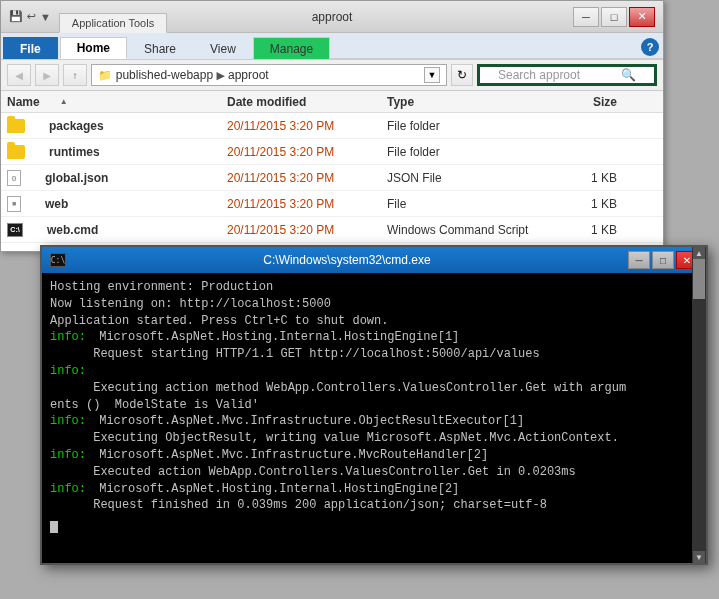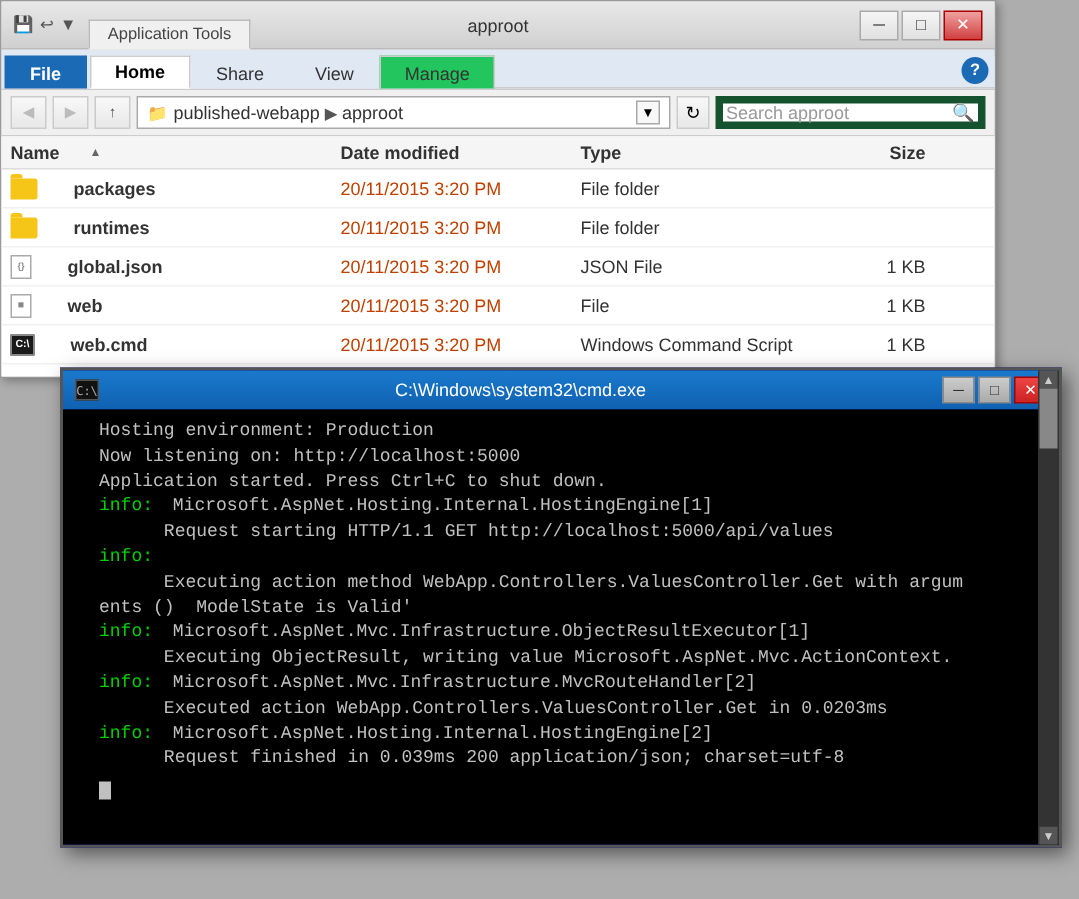--- a/index.html
+++ b/index.html
@@ -192,23 +192,23 @@
       display: flex;
       align-items: center;
       justify-content: center;
       cursor: pointer;
       font-size: 12px;
     }
 
     .search-box {
       width: 180px;
       height: 22px;
-      border: 5px solid #14532d;
+      border: 3px solid #14532d;
       background: white;
-      padding: 0 2px;
+      padding: 0 18px;
       font-size: 12px;
       display: flex;
       align-items: center;
       justify-content: space-between;
       color: #999;
     }
 
     
     .file-list {
       background: white;
@@ -364,21 +364,21 @@
     }
 
     .cmd-win-btn.red {
       background: linear-gradient(to bottom, #ee4444, #cc2222);
       color: white;
       border-color: #aa0000;
     }
 
     .cmd-content {
       background: #000000;
-      padding: 6px 24px;
+      padding: 6px 8px;
       min-height: 290px;
       font-family: 'Courier New', monospace;
       font-size: 12px;
       line-height: 1.4;
       position: relative;
     }
 
     .cmd-line {
       color: #c0c0c0;
       white-space: pre-wrap;

